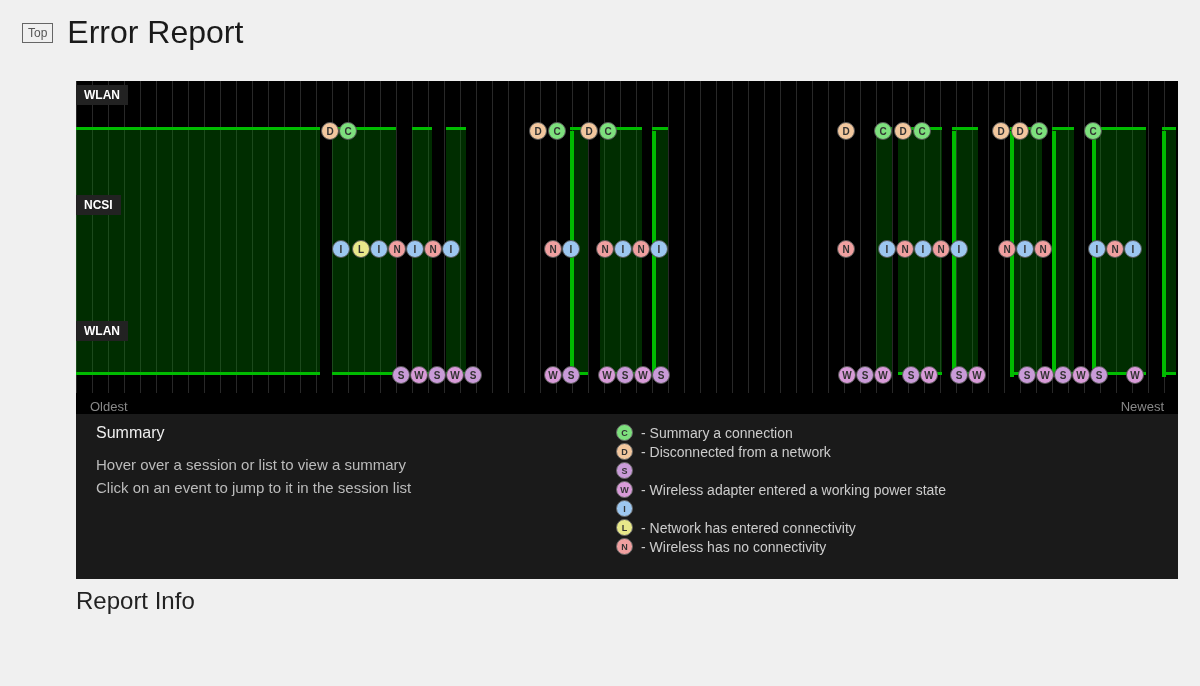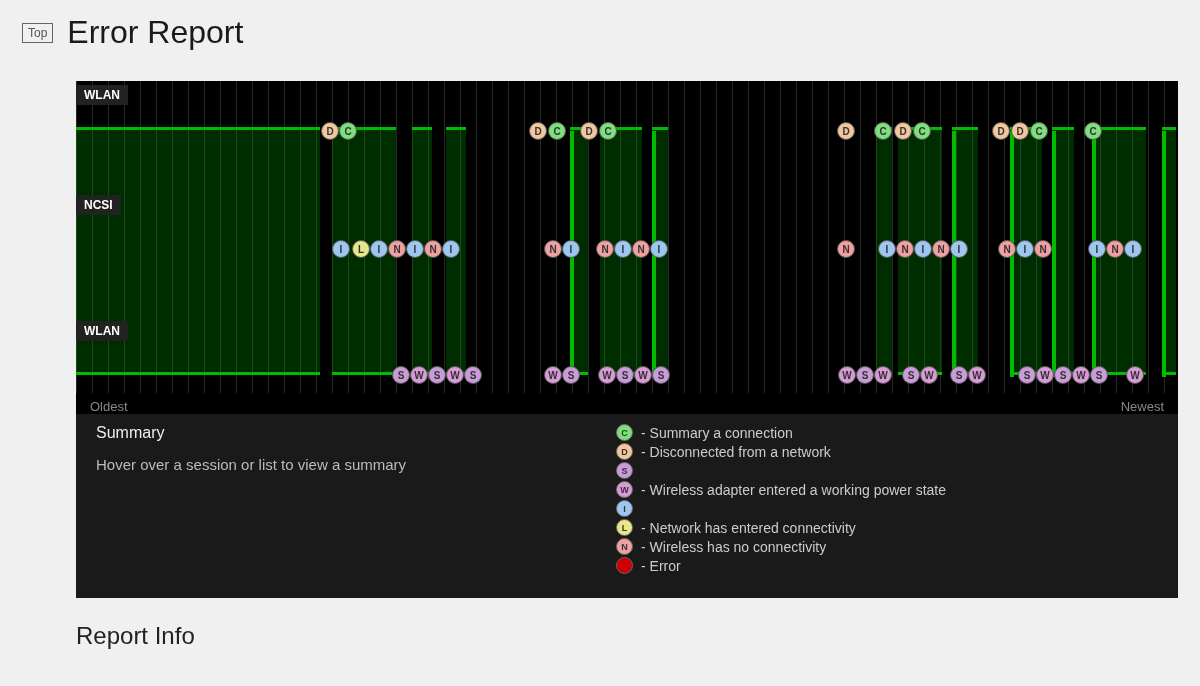--- a/index.html
+++ b/index.html
@@ -140,21 +140,21 @@
     display: flex;
     align-items: center;
     justify-content: center;
     color: #333;
     flex-shrink: 0;
   }
   .section-title {
     font-size: 24px;
     font-weight: 300;
     color: #222;
-    margin: 24px 22px 0 76px;
+    margin: 8px 22px 0 76px;
   }
 </style>
 </head>
 <body>
 
 <div class="header">
   <div class="top-btn">Top</div>
   <div class="title">Error Report</div>
 </div>
 
@@ -250,20 +250,21 @@
       <div class="marker m-W" style="left: 1050px; top: 285px;">W</div>
     </div>
   <div class="axis-labels">
     <span>Oldest</span>
     <span>Newest</span>
   </div>
   <div class="summary-area">
     <div class="summary-left">
       <div class="summary-title">Summary</div>
       <div class="summary-hint">Hover over a session or list to view a summary</div>
+      <div class="summary-hint">Click on an event to jump to it in the session list</div>
     </div>
     <div class="legend" id="legend">
         <div class="legend-row">
           <div class="legend-dot m-C">C</div>
           <span>- Summary a connection</span>
         </div>
         <div class="legend-row">
           <div class="legend-dot m-D">D</div>
           <span>- Disconnected from a network</span>
         </div>
@@ -277,22 +278,18 @@
         <div class="legend-row">
           <div class="legend-dot m-I">I</div>
         </div>
         <div class="legend-row">
           <div class="legend-dot m-L">L</div>
           <span>- Network has entered connectivity</span>
         </div>
         <div class="legend-row">
           <div class="legend-dot m-N">N</div>
           <span>- Wireless has no connectivity</span>
-        </div>
-        <div class="legend-row">
-          <div class="legend-dot m-E"></div>
-          <span>- Error</span>
         </div>
       </div>
   </div>
 </div>
 
 <div class="section-title">Report Info</div>
 
 </body></html>

